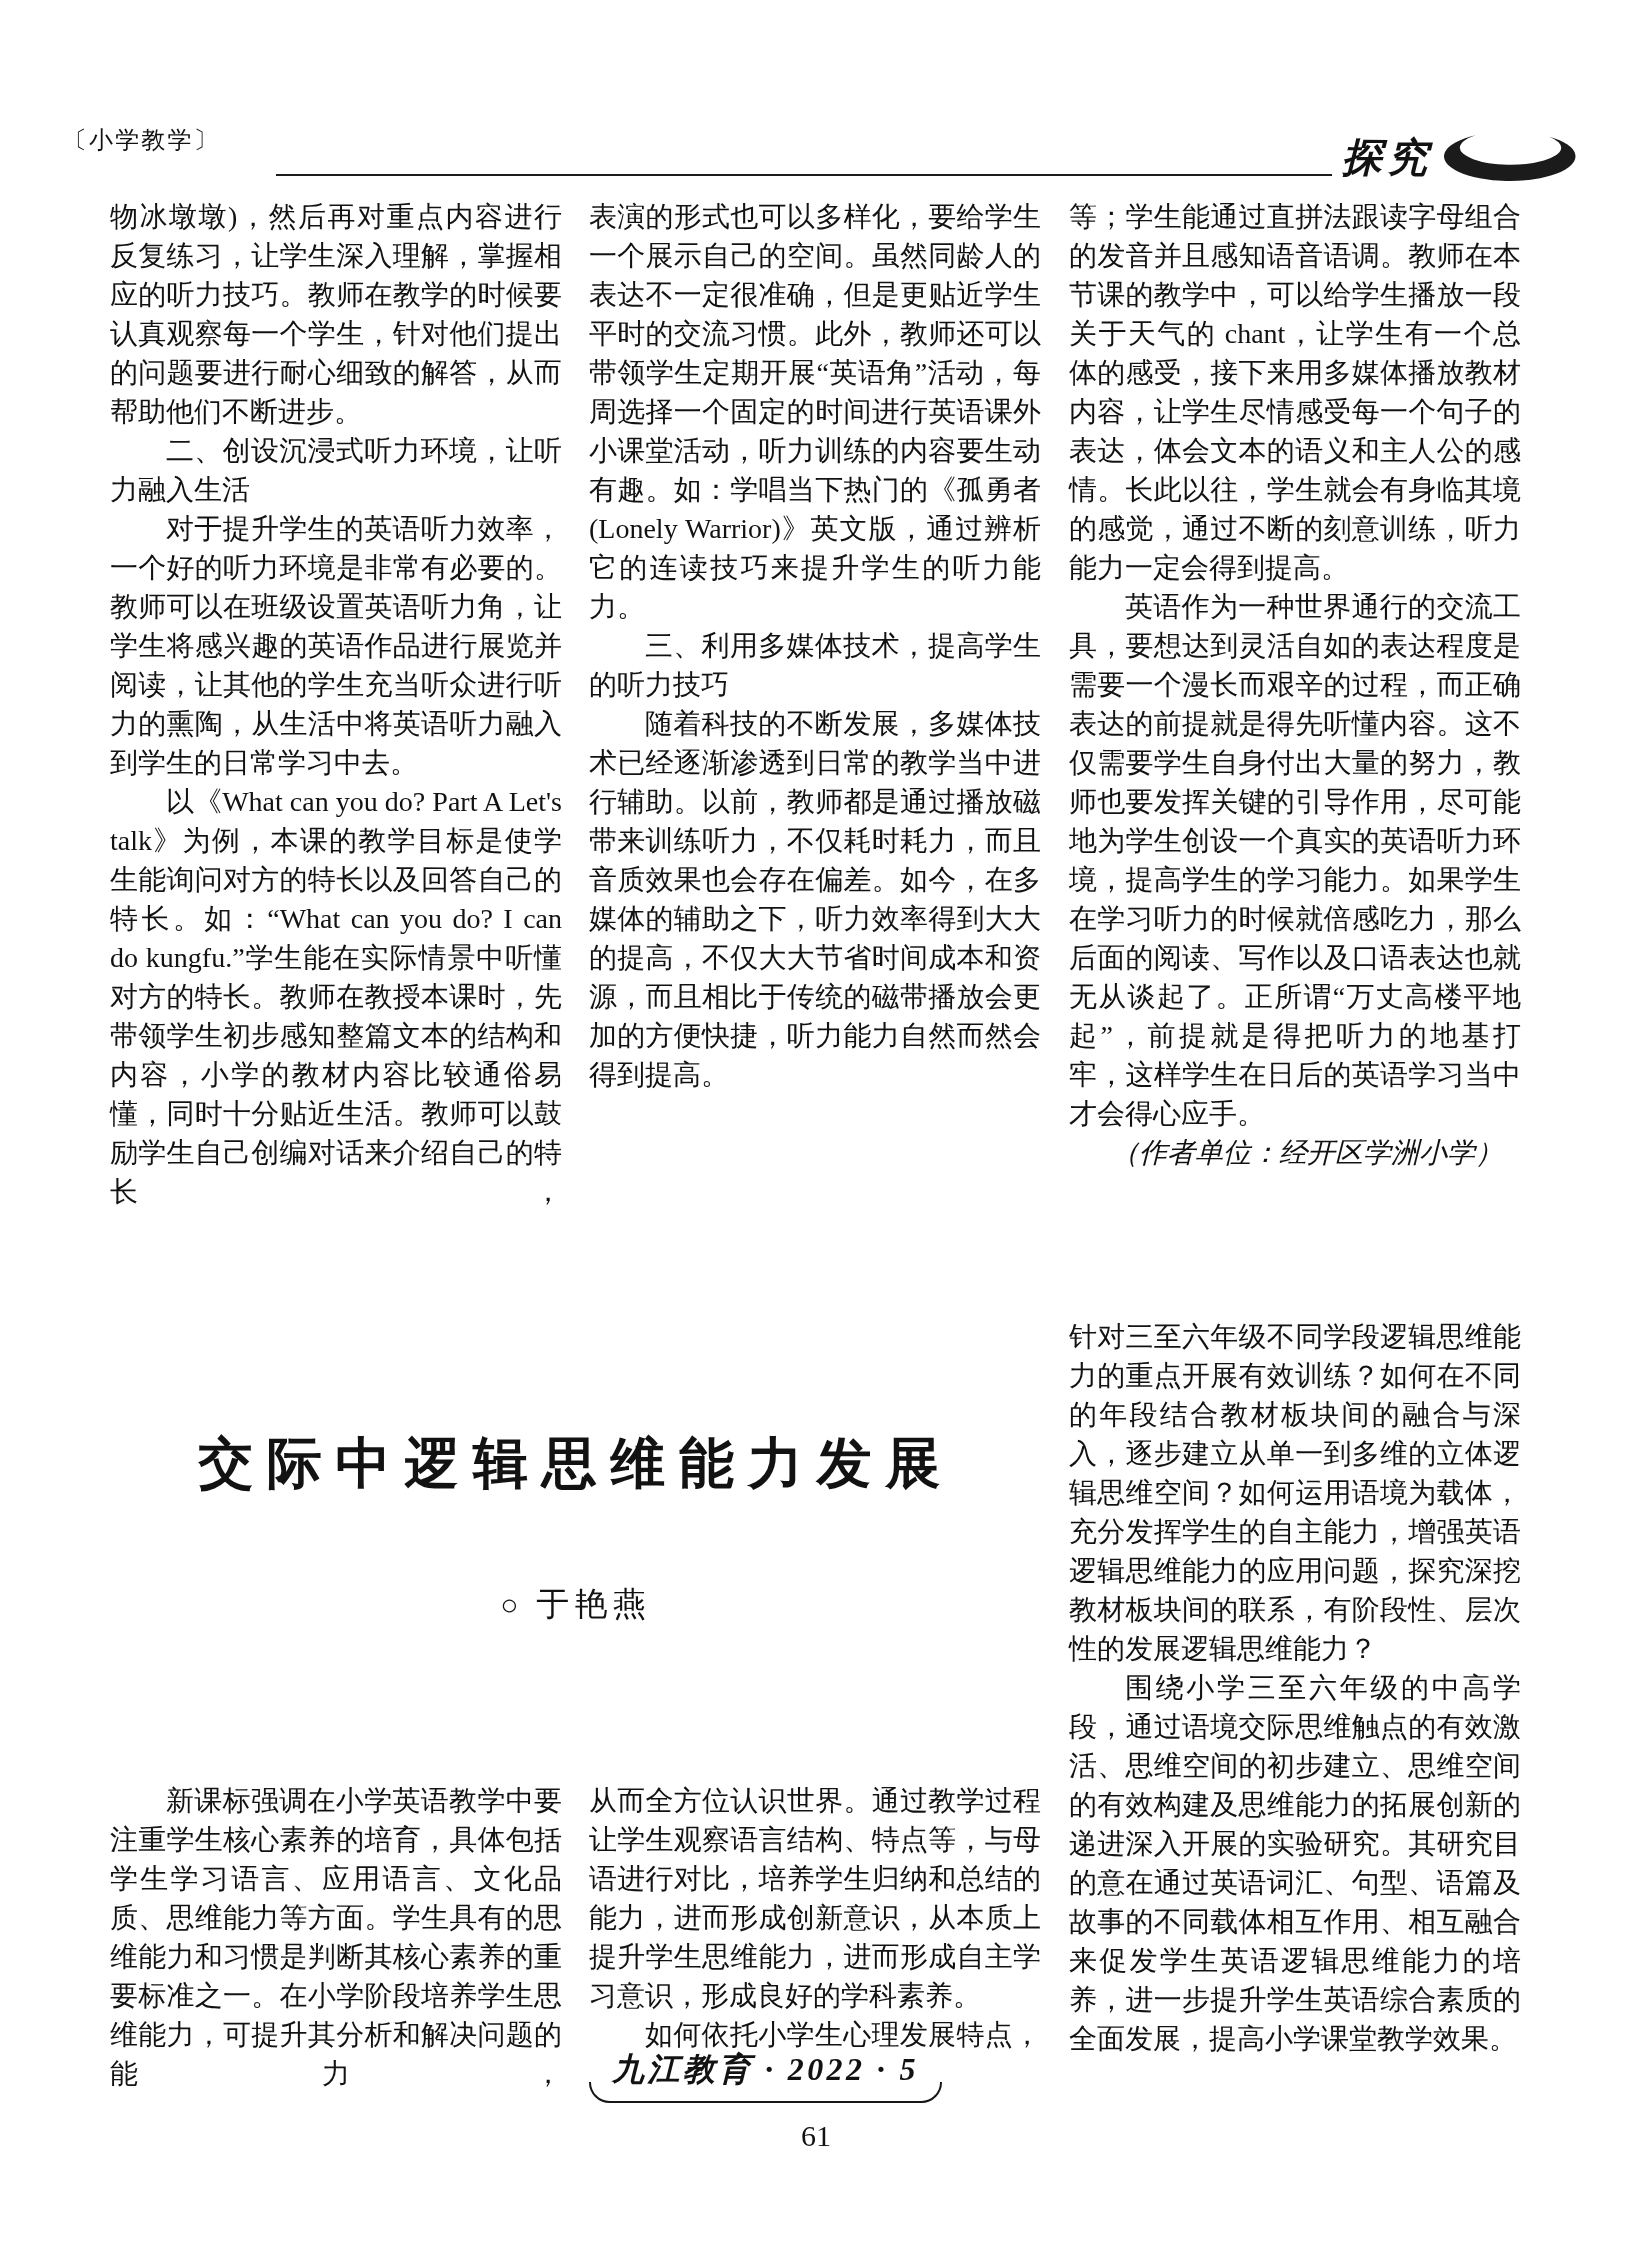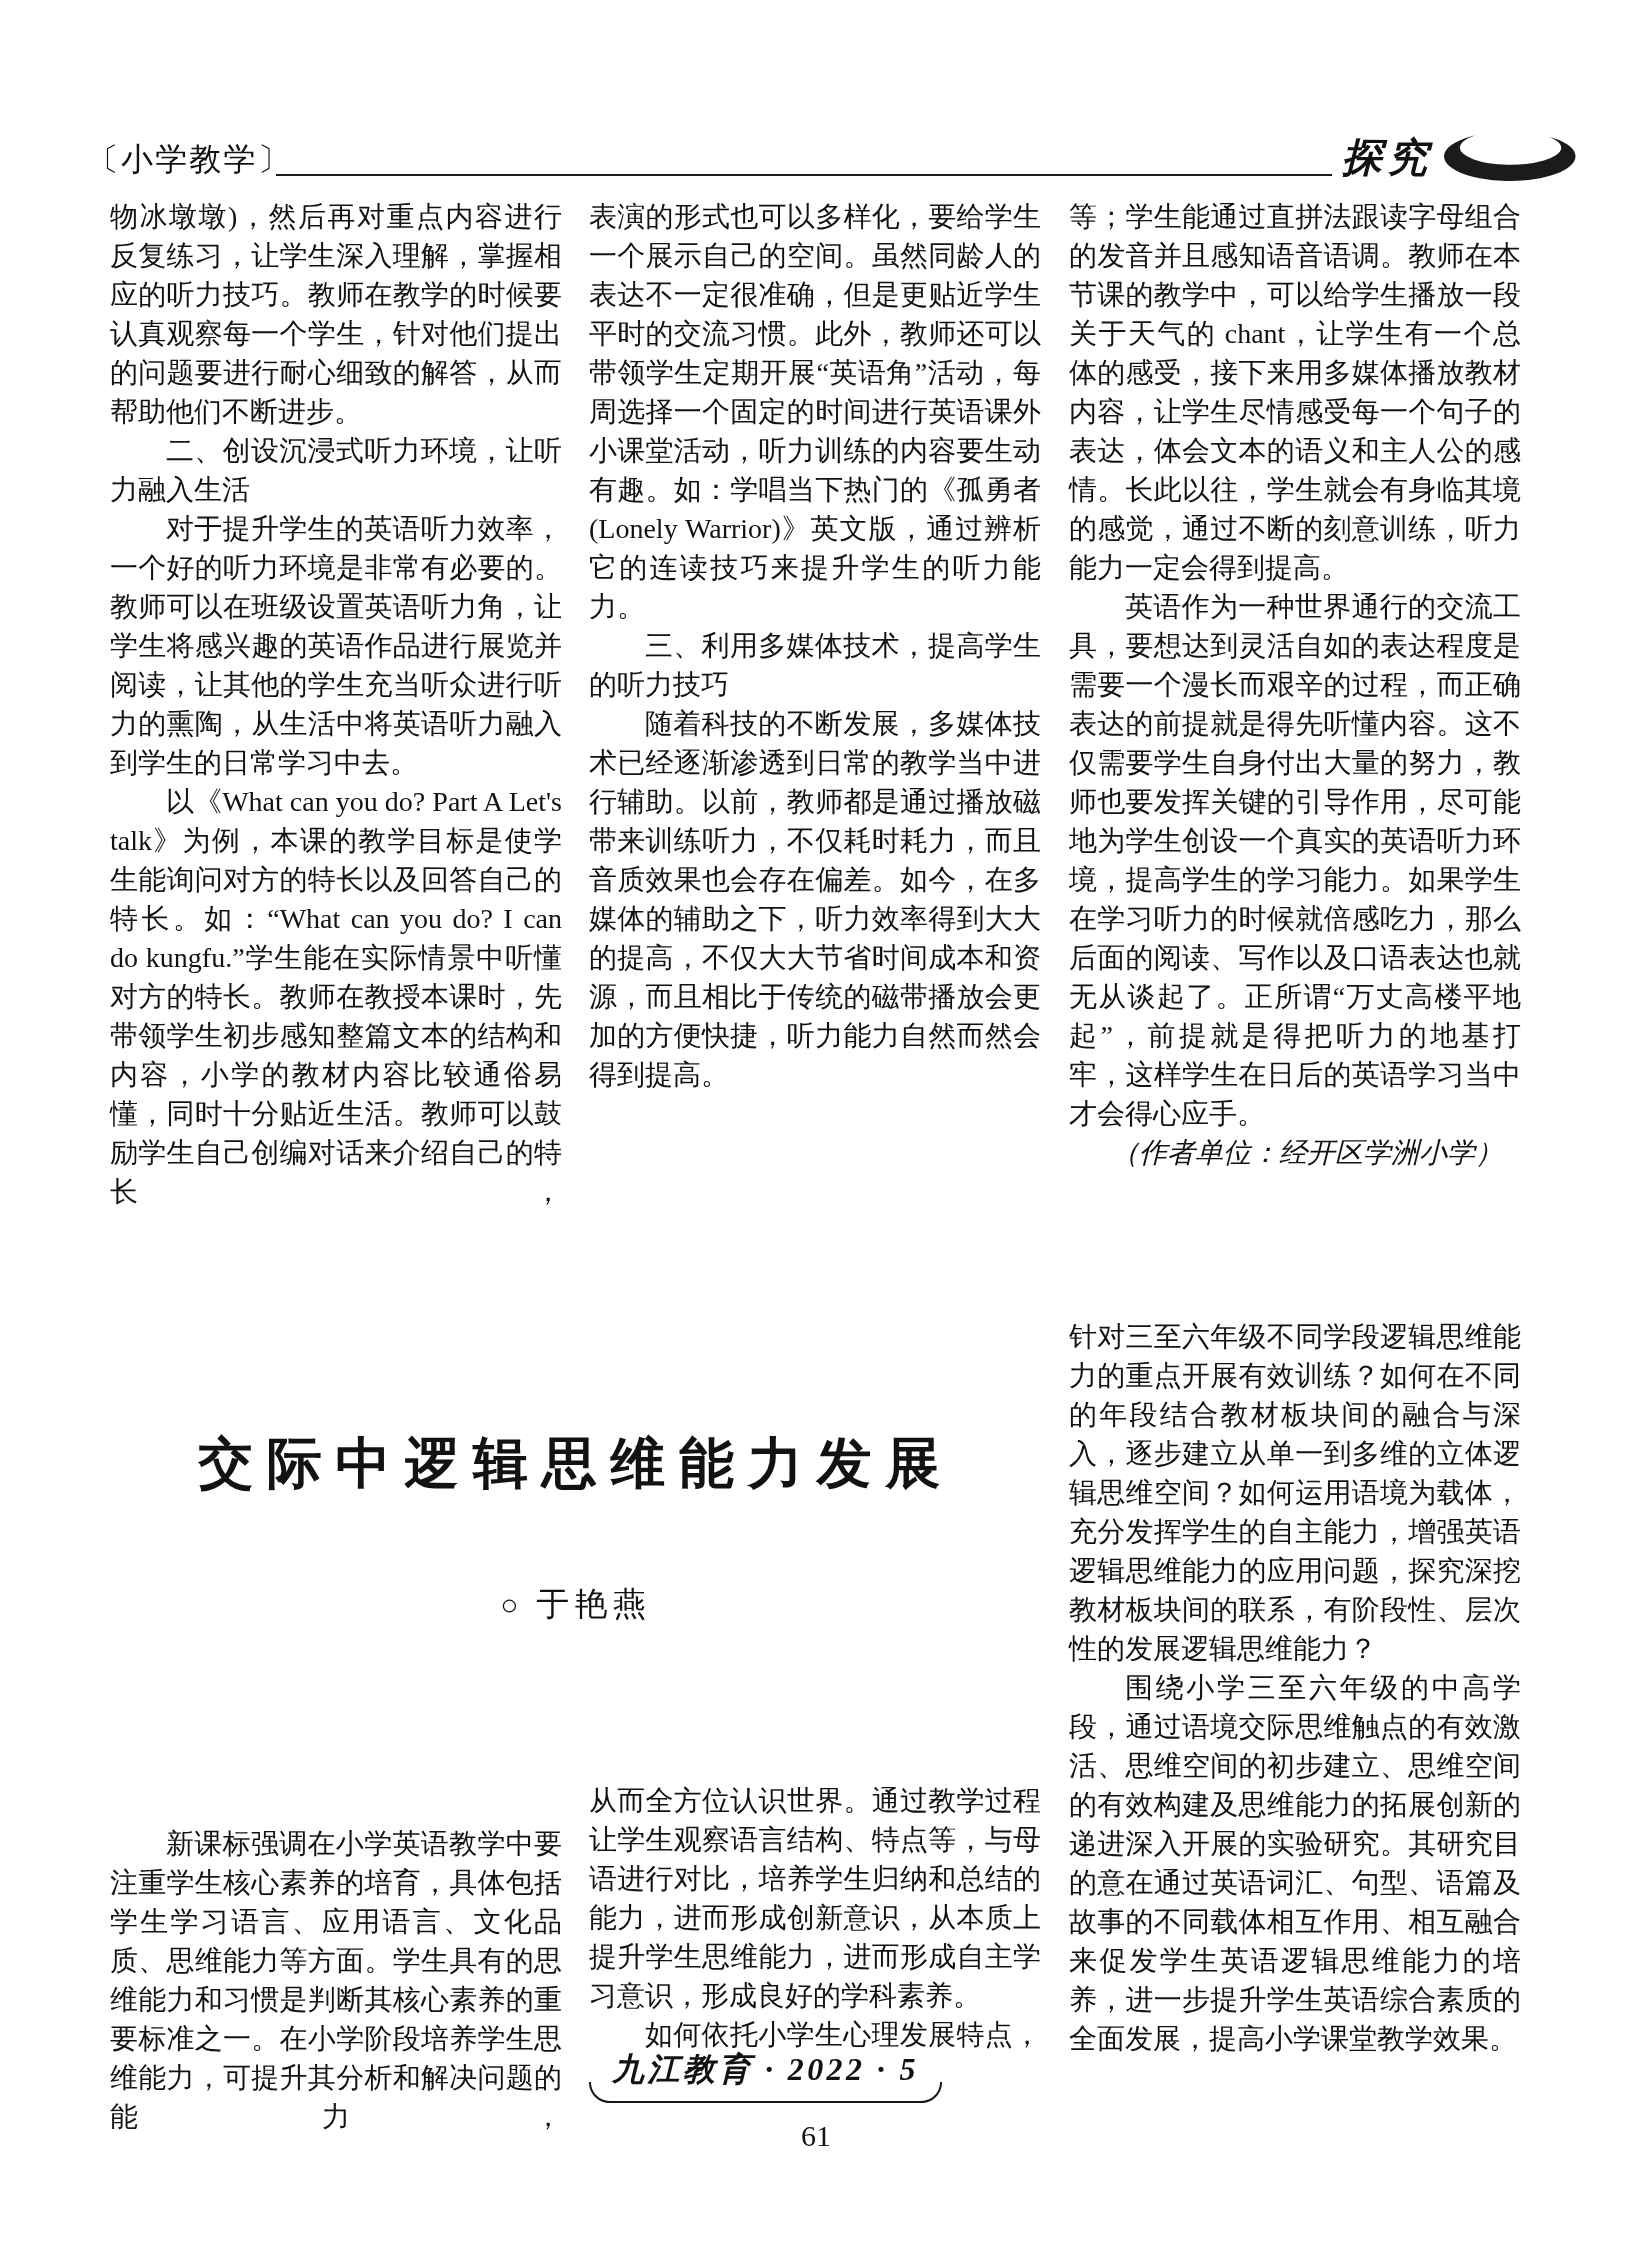--- a/index.html
+++ b/index.html
@@ -4,22 +4,22 @@
 <style>
   html,body{margin:0;padding:0;}
   body{
     width:1632px;height:2261px;
     background:#ffffff;color:#121212;
     position:relative;overflow:hidden;
     font-family:"Liberation Serif","DejaVu Serif",serif;
   }
   
   .hdr-label{
-    position:absolute;left:63px;top:138px;
-    font-size:32px;letter-spacing:2.1px;white-space:nowrap;margin-left:24px;
+    position:absolute;left:63px;top:124px;
+    font-size:24px;letter-spacing:2.1px;white-space:nowrap;
   }
   .hdr-rule{
     position:absolute;left:276px;top:174px;width:1056px;height:2.1px;
     background:#1c1c1c;
   }
   .hdr-topic{
     position:absolute;left:1342px;top:130px;
     font-size:40px;font-weight:bold;font-style:italic;letter-spacing:5.5px;white-space:nowrap;
   }
   .hdr-swoosh{position:absolute;left:1433px;top:127px;width:152px;height:59px;}
@@ -36,21 +36,21 @@
     font-family:"Liberation Sans","DejaVu Sans",sans-serif;
     font-weight:normal;text-indent:2em;
   }
   .blk-byline{
     font-style:italic;text-align:right;padding-right:18px;text-indent:0;
   }
   .fill{text-align-last:justify;}
   #col-a1-1{left:110px;top:197px;}
   #col-a1-2{left:589px;top:197px;}
   #col-a1-3{left:1069px;top:197px;}
-  #col-a2-1{left:110px;top:1781px;margin-top:43px;}
+  #col-a2-1{left:110px;top:1781px;}
   #col-a2-2{left:589px;top:1781px;}
   #col-a2-3{left:1069px;top:1317px;}
   
   .title-block{
     position:absolute;left:110px;top:1423px;width:932px;
     text-align:center;
   }
   .title-line{
     font-size:55px;line-height:81px;font-weight:bold;
     letter-spacing:13.7px;white-space:nowrap;

